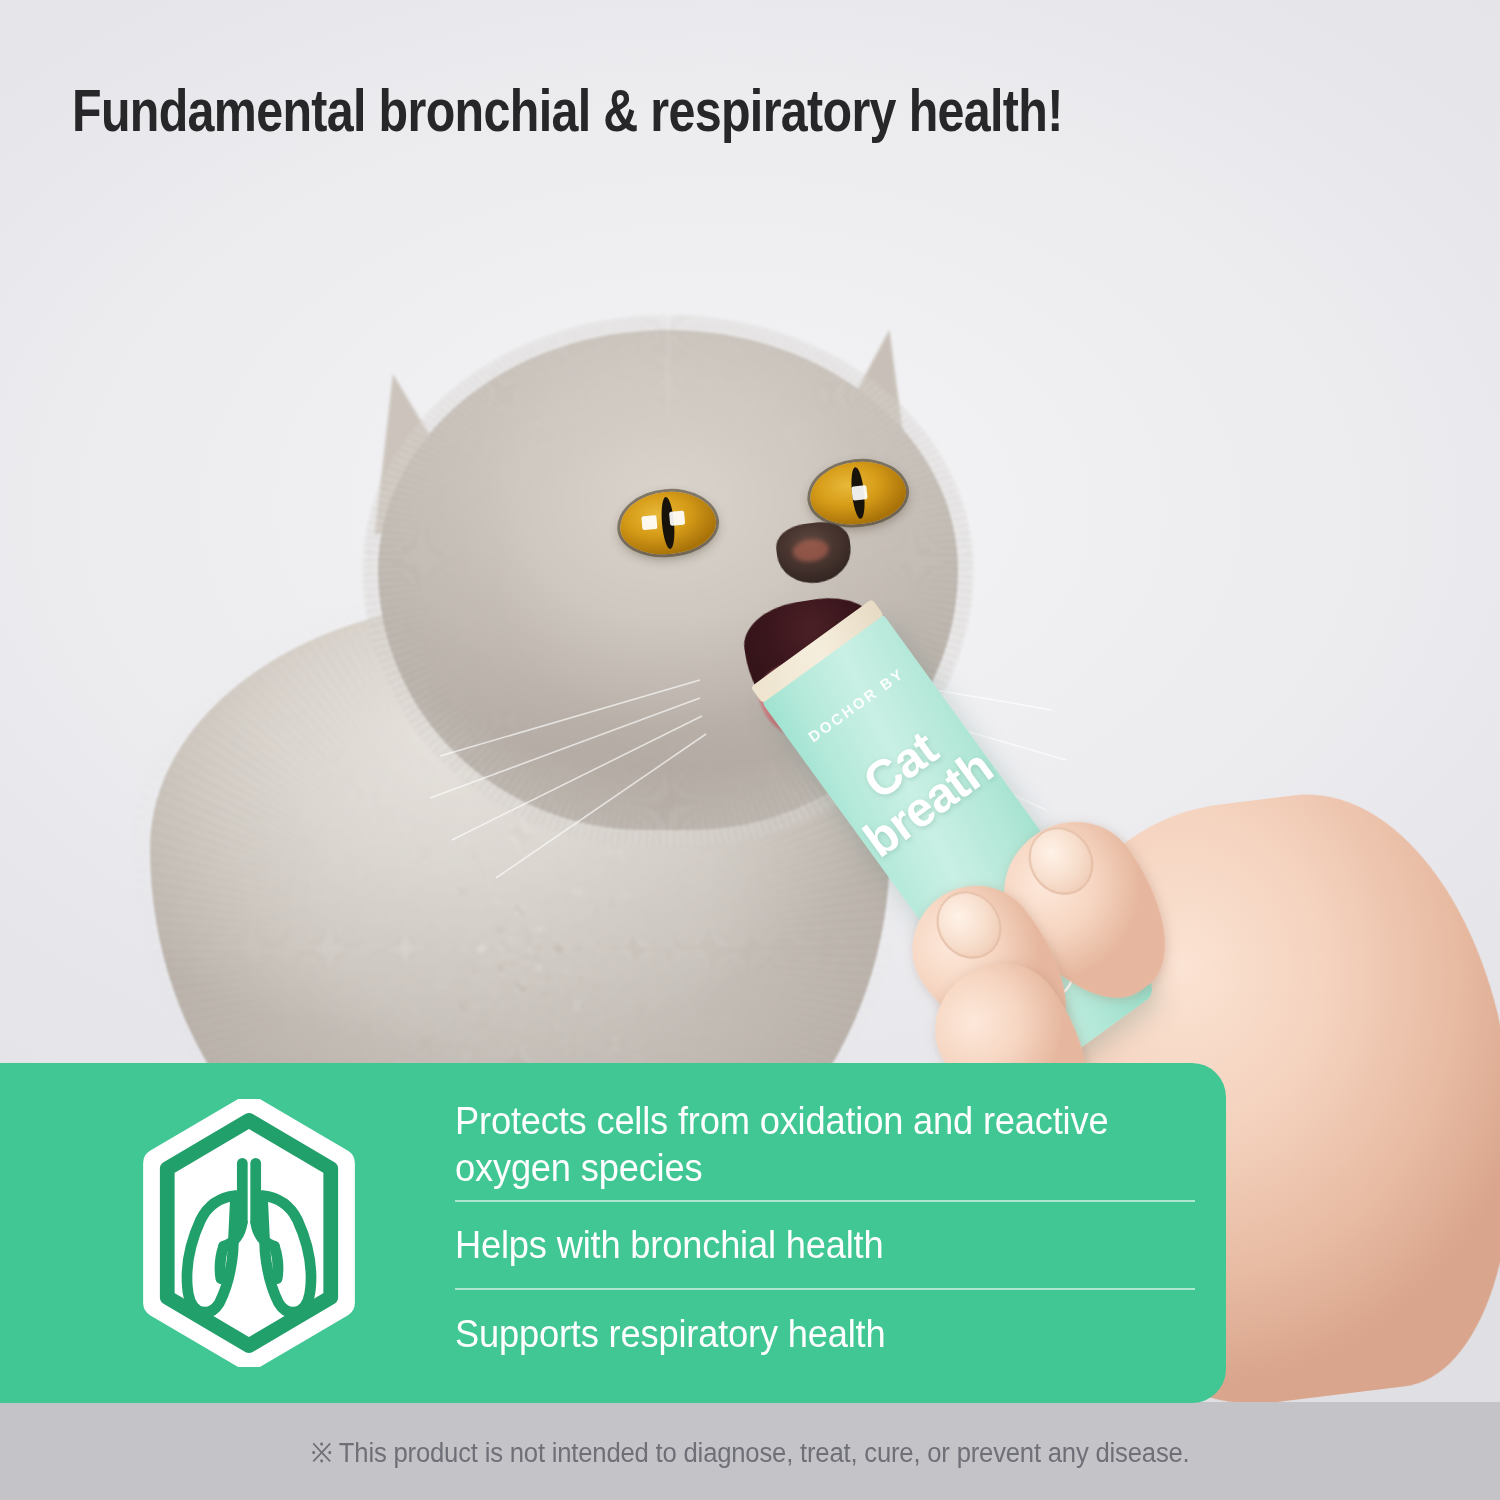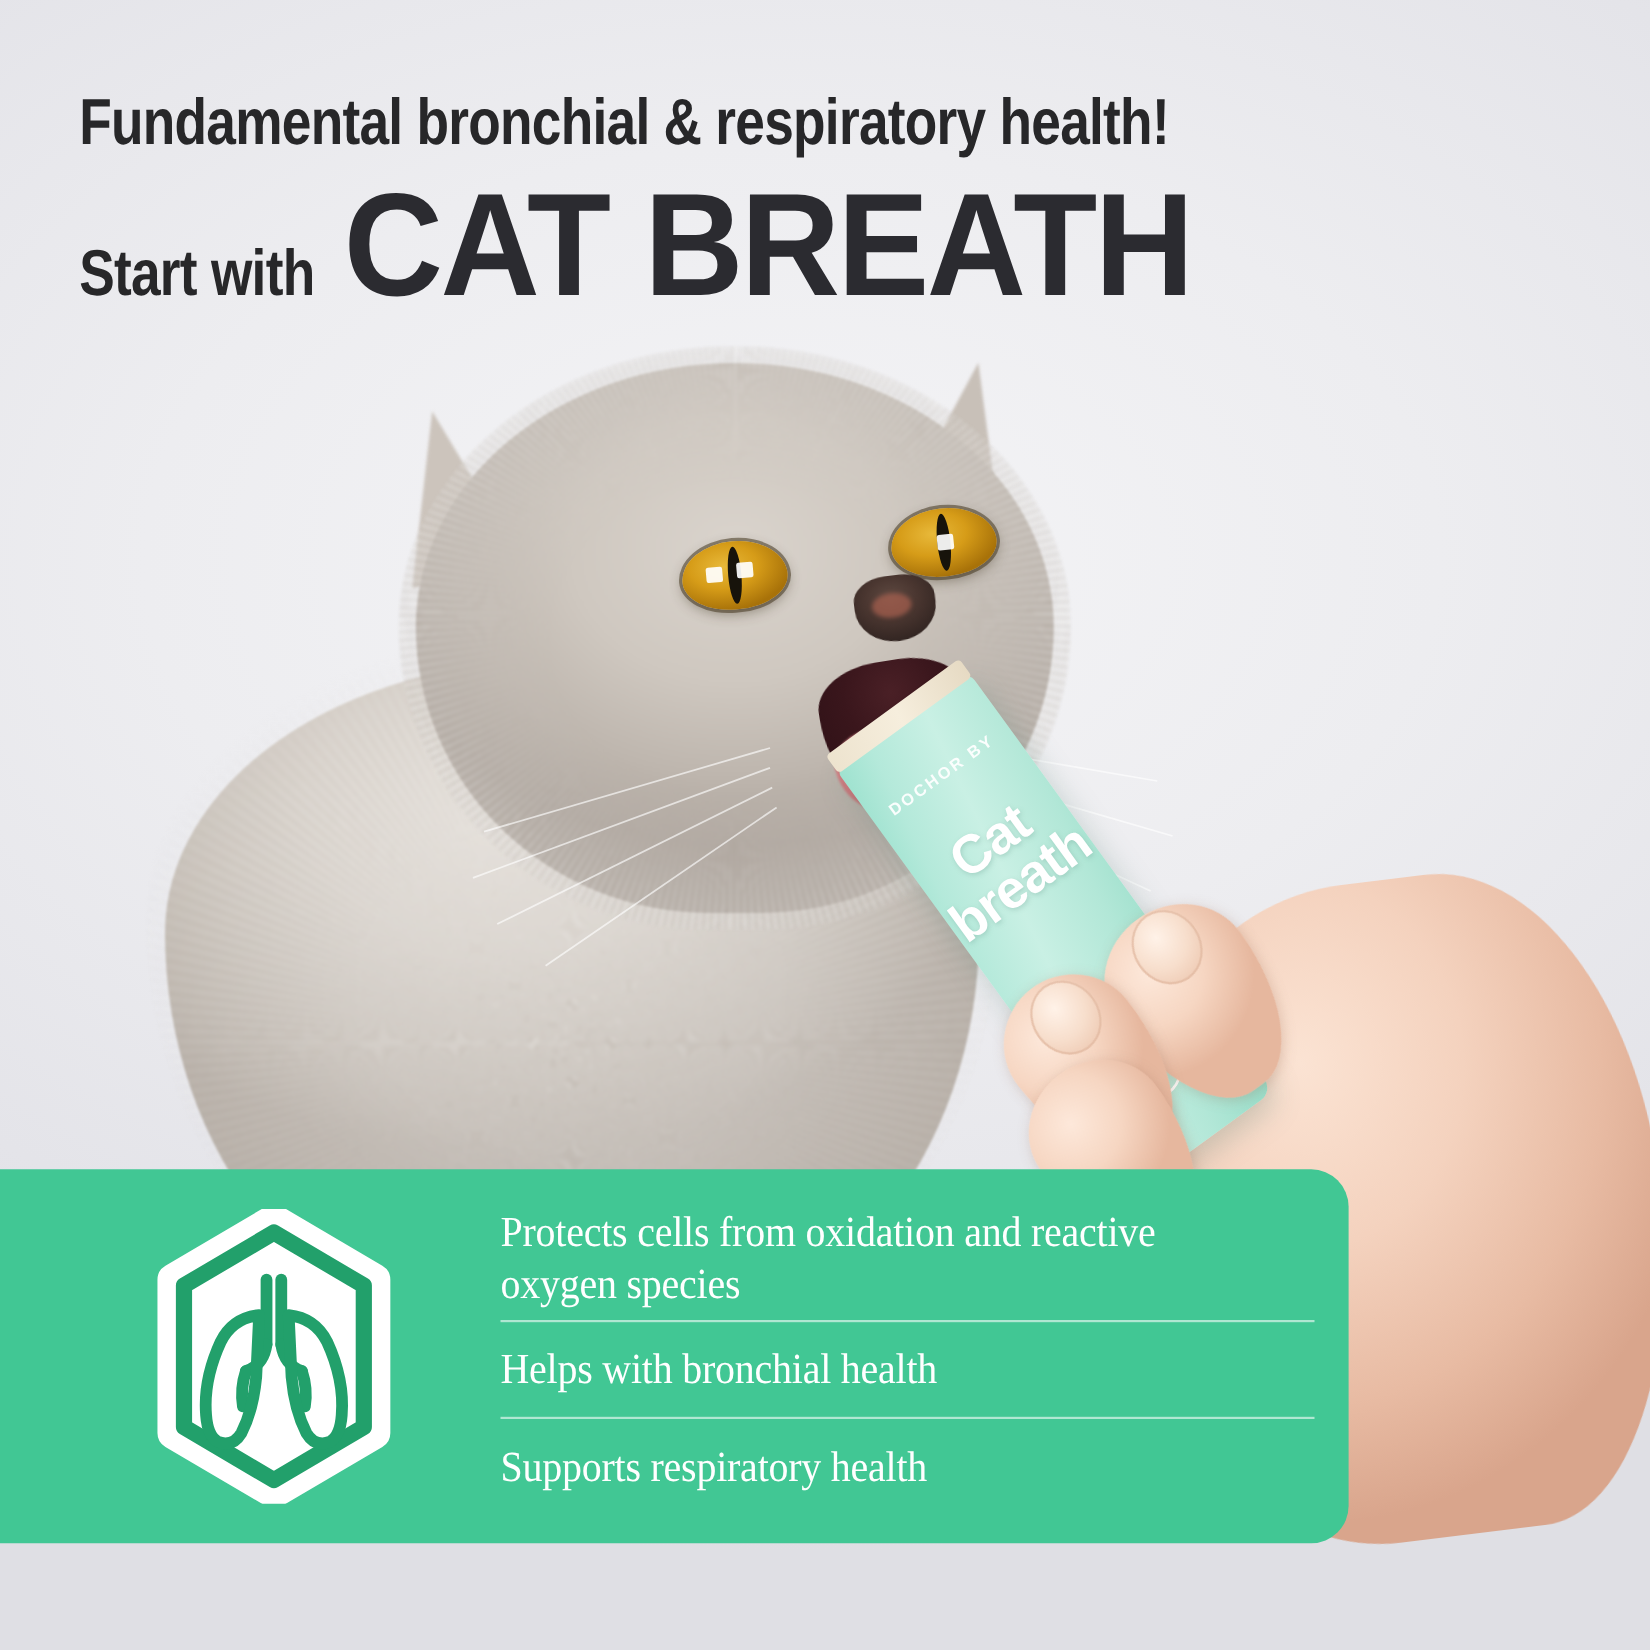--- a/index.html
+++ b/index.html
@@ -316,21 +316,20 @@
   .feature-icon svg { width:100%; height:100%; display:block; }
 
   .feature-list {
     position:absolute;
     left:495px;
     top:26px;
     width:740px;
     height:288px;
     display:flex;
     flex-direction:column;
-    font-family:Liberation Serif, serif;
   }
   .feature-item {
     flex:1;
     display:flex;
     align-items:center;
     color:#FFFFFF;
     font-size:39px;
     font-weight:400;
     line-height:1.22;
     letter-spacing:-0.2px;
@@ -416,24 +415,20 @@
     <div class="hand"></div>
     <div class="finger f1"></div>
     <div class="finger f2"></div>
     <div class="finger f3"></div>
     <div class="fingernail n1"></div>
     <div class="fingernail n2"></div>
   </div>
 
   <div class="headline-block">
     <div class="headline-sub">Fundamental bronchial &amp; respiratory health!</div>
-    <div class="headline-main-row">
-      <span class="headline-startwith">Start with</span>
-      <span class="headline-brand">CAT BREATH</span>
-    </div>
   </div>
 
   <div class="feature-panel">
 
     <div class="feature-icon">
       <svg viewBox="0 0 200 200">
         <polygon points="100,8 168,48 168,152 100,192 32,152 32,48" fill="#FFFFFF" stroke="#FFFFFF" stroke-width="22" stroke-linejoin="round"></polygon>
         <polygon points="100,16 161,52 161,148 100,184 39,148 39,52" fill="#FFFFFF" stroke="#22A06B" stroke-width="11" stroke-linejoin="round"></polygon>
         <g fill="none" stroke="#22A06B" stroke-width="8" stroke-linecap="round" stroke-linejoin="round">
           <path d="M95 48 L95 92"></path>
@@ -450,14 +445,17 @@
 
     <div class="feature-list">
       <div class="feature-item two-line">Protects cells from oxidation and reactive oxygen species</div>
       <div class="feature-divider"></div>
       <div class="feature-item">Helps with bronchial health</div>
       <div class="feature-divider"></div>
       <div class="feature-item">Supports respiratory health</div>
     </div>
   </div>
 
+  <div class="footer-band">
+    <div class="footer-note">※ This product is not intended to diagnose, treat, cure, or prevent any disease.</div>
+  </div>
 
 </div>
 
 </body></html>

